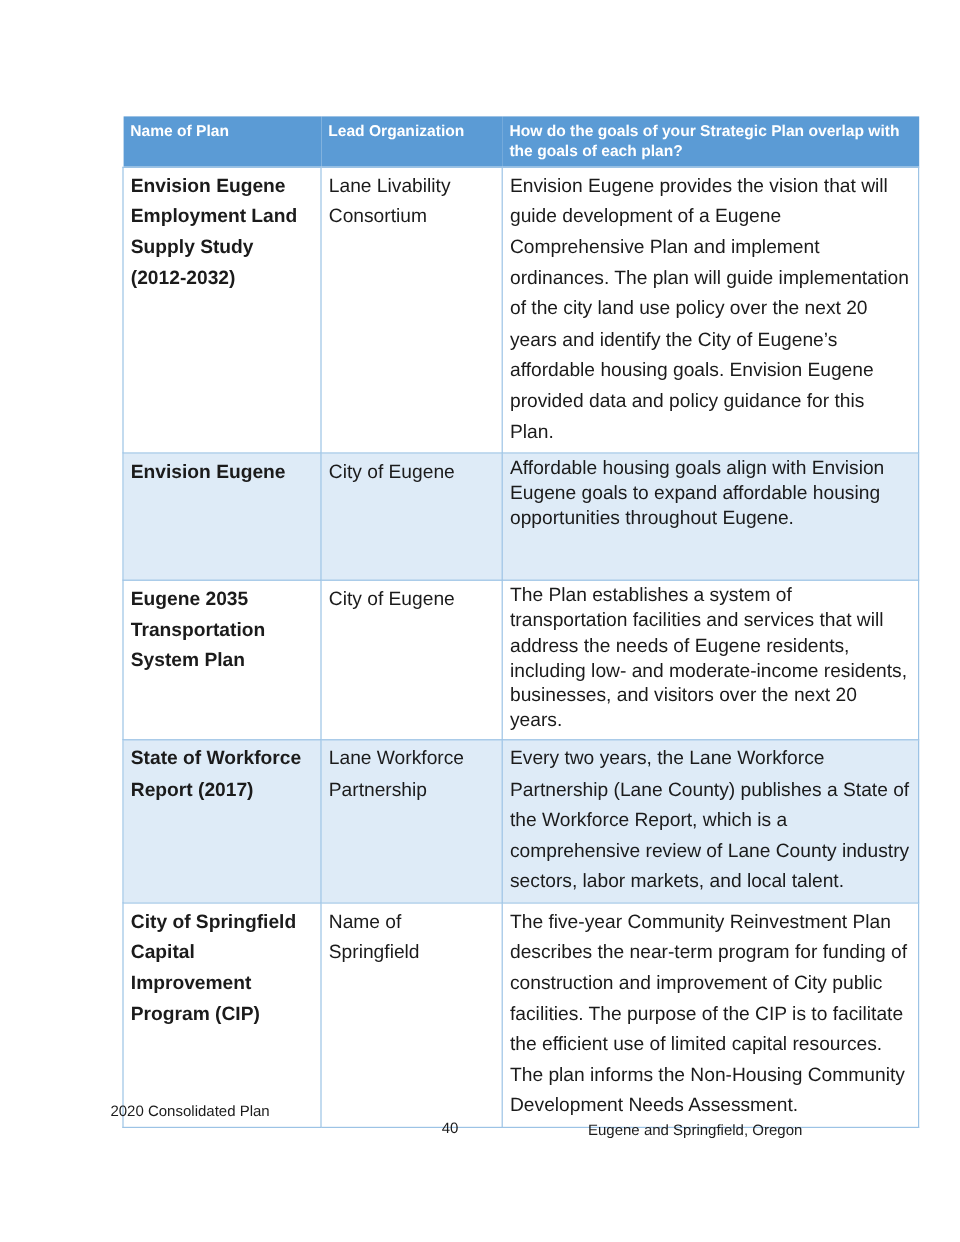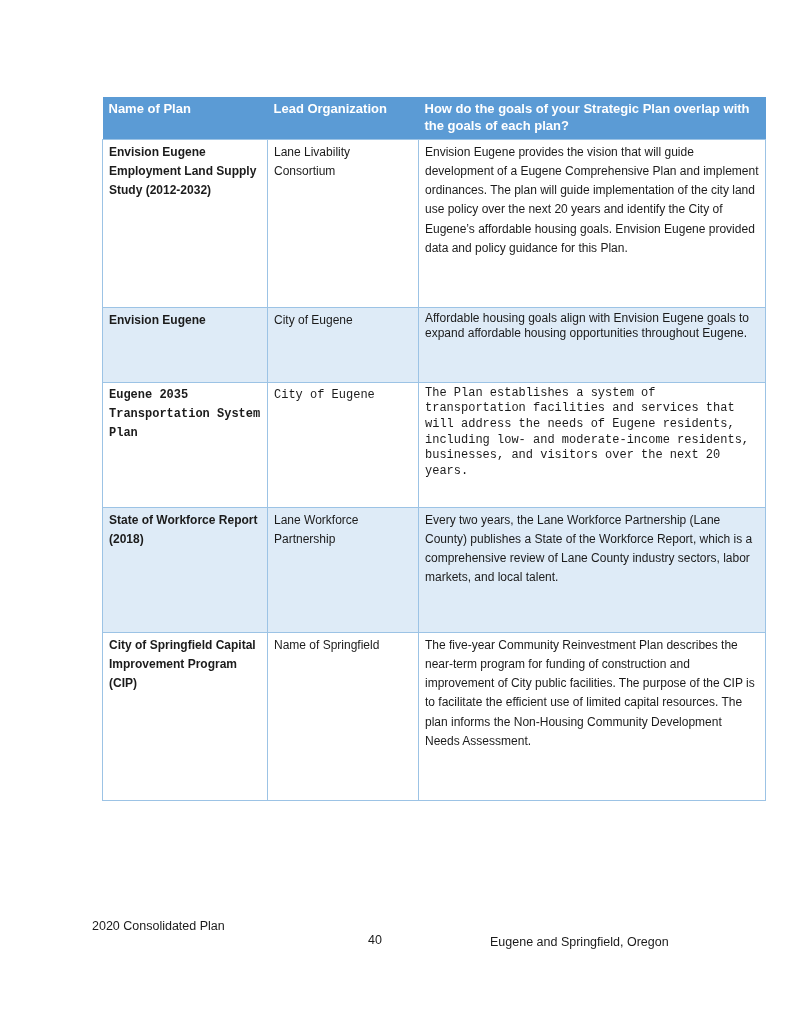--- a/index.html
+++ b/index.html
@@ -41,31 +41,31 @@
     line-height: 1.3;
     text-align: left;
     vertical-align: top;
     padding: 4px 6px;
     border: none;
   }
   td {
     border: 1px solid var(--border);
     vertical-align: top;
     padding: 3px 6px 4px 6px;
-    font-size: 12px;
+    font-size: 16px;
     background: #ffffff;
   }
   tr.band td { background: var(--band-bg); }
   td.name { font-weight: bold; line-height: 1.6; }
   td.lead { line-height: 1.6; }
   td.desc.loose { line-height: 1.6; }
   td.desc.tight { line-height: 1.3; }
   tr.r1 { height: 168px; }
-  tr.r2 { height: 75px; }
-  tr.r3 { height: 125px; font-family: Liberation Mono, monospace; }
+  tr.r2 { height: 106px; }
+  tr.r3 { height: 125px; }
   tr.r4 { height: 125px; }
   tr.r5 { height: 168px; }
   .footer {
     position: absolute;
     top: 919px;
     left: 0;
     width: 742px;
     height: 18px;
     font-size: 12.5px;
     color: var(--ink);
@@ -102,21 +102,21 @@
         <td class="name">Envision Eugene</td>
         <td class="lead">City of Eugene</td>
         <td class="desc tight">Affordable housing goals align with Envision Eugene goals to expand affordable housing opportunities throughout Eugene.</td>
       </tr>
       <tr class="row r3">
         <td class="name">Eugene 2035 Transportation System Plan</td>
         <td class="lead">City of Eugene</td>
         <td class="desc tight">The Plan establishes a system of transportation facilities and services that will address the needs of Eugene residents, including low- and moderate-income residents, businesses, and visitors over the next 20 years.</td>
       </tr>
       <tr class="row r4 band">
-        <td class="name">State of Workforce Report (2018)</td>
+        <td class="name">State of Workforce Report (2017)</td>
         <td class="lead">Lane Workforce Partnership</td>
         <td class="desc loose">Every two years, the Lane Workforce Partnership (Lane County) publishes a State of the Workforce Report, which is a comprehensive review of Lane County industry sectors, labor markets, and local talent.</td>
       </tr>
       <tr class="row r5">
         <td class="name">City of Springfield Capital Improvement Program (CIP)</td>
         <td class="lead">Name of Springfield</td>
         <td class="desc loose">The five-year Community Reinvestment Plan describes the near-term program for funding of construction and improvement of City public facilities. The purpose of the CIP is to facilitate the efficient use of limited capital resources. The plan informs the Non-Housing Community Development Needs Assessment.</td>
       </tr>
     </tbody>
   </table>

